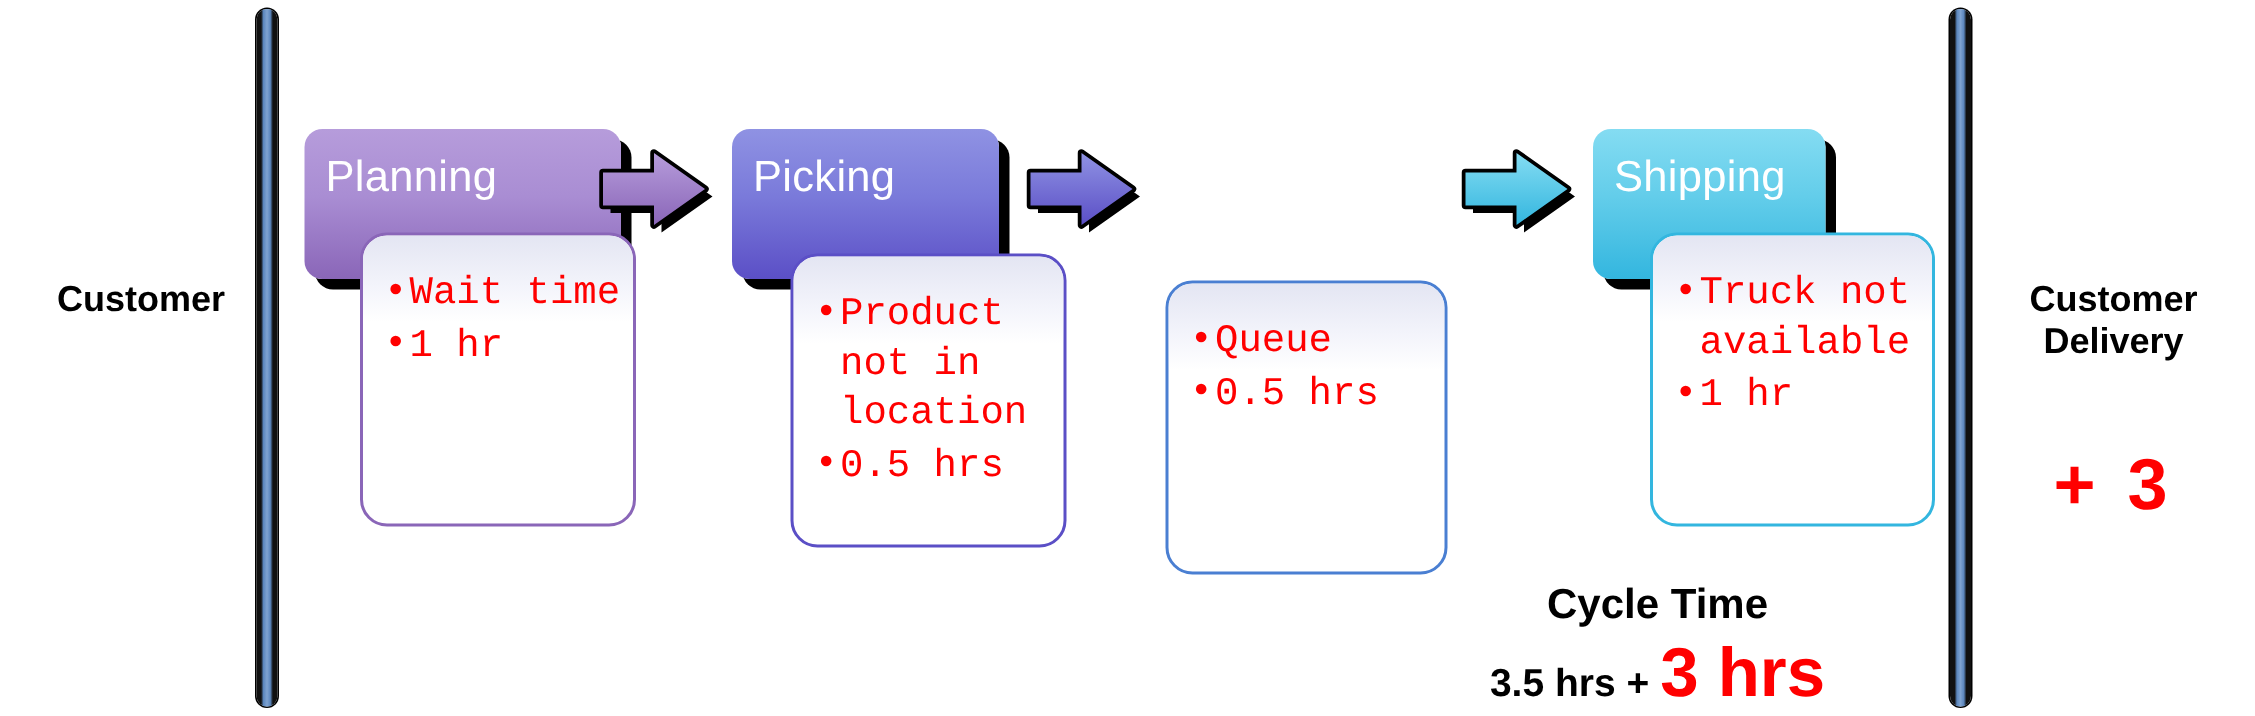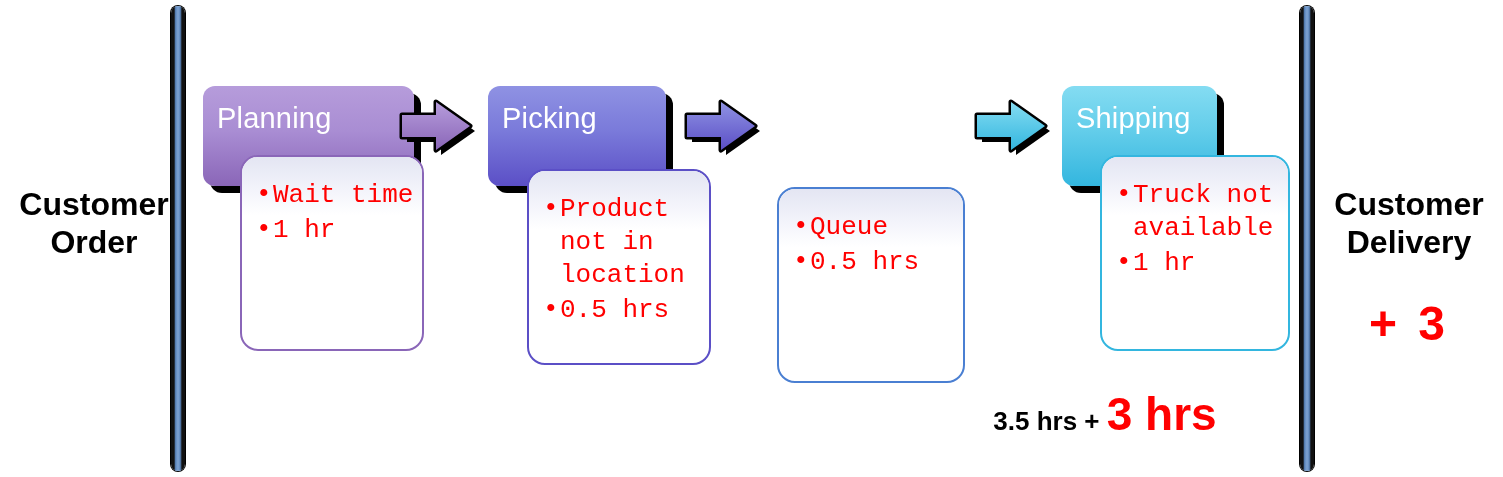--- a/index.html
+++ b/index.html
@@ -89,21 +89,21 @@
     height: 58px;
   }
   .arrow-wrap svg { display: block; }
 
   
   .side-label {
     position: absolute;
     text-align: center;
     color: #000000;
     font-weight: bold;
-    font-size: 32px;
+    font-size: 24px;
     line-height: 1.18;
     font-family: "Liberation Sans", sans-serif;
   }
   .plus-three {
     position: absolute;
     color: #ff0000;
     font-weight: bold;
     font-size: 48px;
     font-family: "Liberation Sans", sans-serif;
     text-align: center;
@@ -134,21 +134,20 @@
 </style>
 </head>
 <body>
 
 <div id="canvas">
 
   <div class="boundary-bar" style="left:171px; top:6px; height:465px;"></div>
 
   <div class="side-label" style="left:6px; top:186px; width:176px;">
     <div>Customer</div>
-    <div>Order</div>
   </div>
 
   <div class="process-box" style="left:203px; top:86px; width:211px; height:100px;
               background:linear-gradient(to bottom,#b69cdb 0%,#a98dd3 45%,#8a66b8 100%);">
     <div class="process-label">Planning</div>
   </div>
 
   <div class="note-box" style="left:240px; top:155px; width:180px; height:192px; border:2px solid #8a66b8;">
     <div class="note-sheen"></div>
     <ul class="note-list">
@@ -237,19 +236,20 @@
   <div class="boundary-bar" style="left:1300px; top:6px; height:465px;"></div>
 
   <div class="side-label" style="left:1318px; top:186px; width:182px;">
     <div>Customer</div>
     <div>Delivery</div>
   </div>
 
   <div class="plus-three" style="left:1318px; top:296px; width:182px;">+ 3</div>
 
   <div class="cycle-block" style="left:955px; top:386px; width:300px;">
+    <div class="cycle-title">Cycle Time</div>
     <div class="cycle-sum">
       <span>3.5 hrs +</span>
       <span class="extra">3 hrs</span>
     </div>
   </div>
 
 </div>
 
 </body></html>

